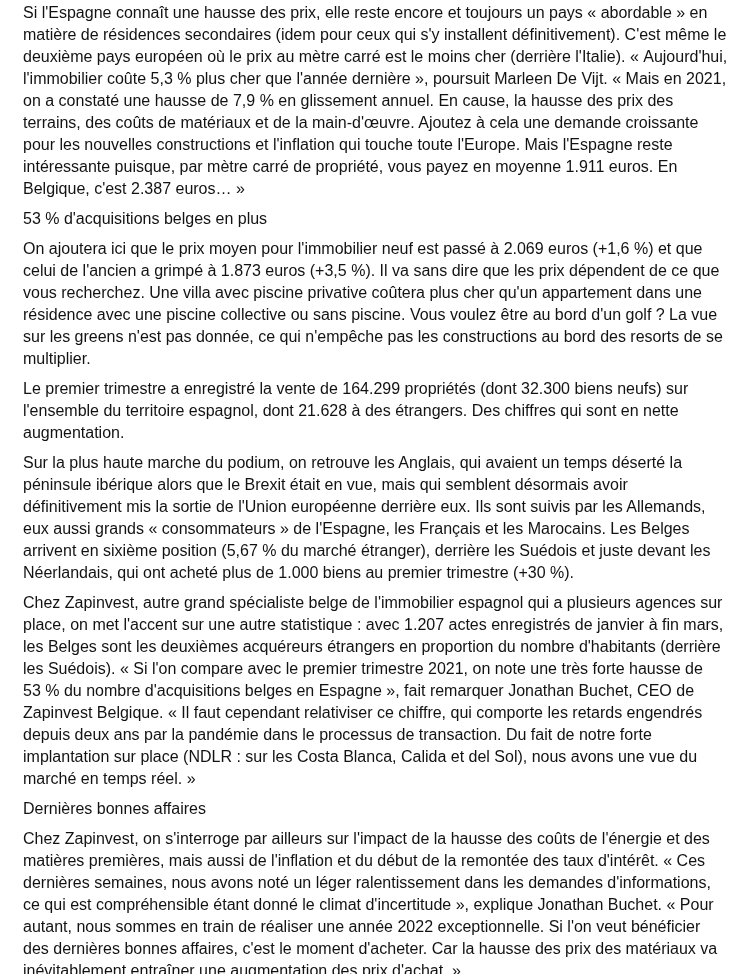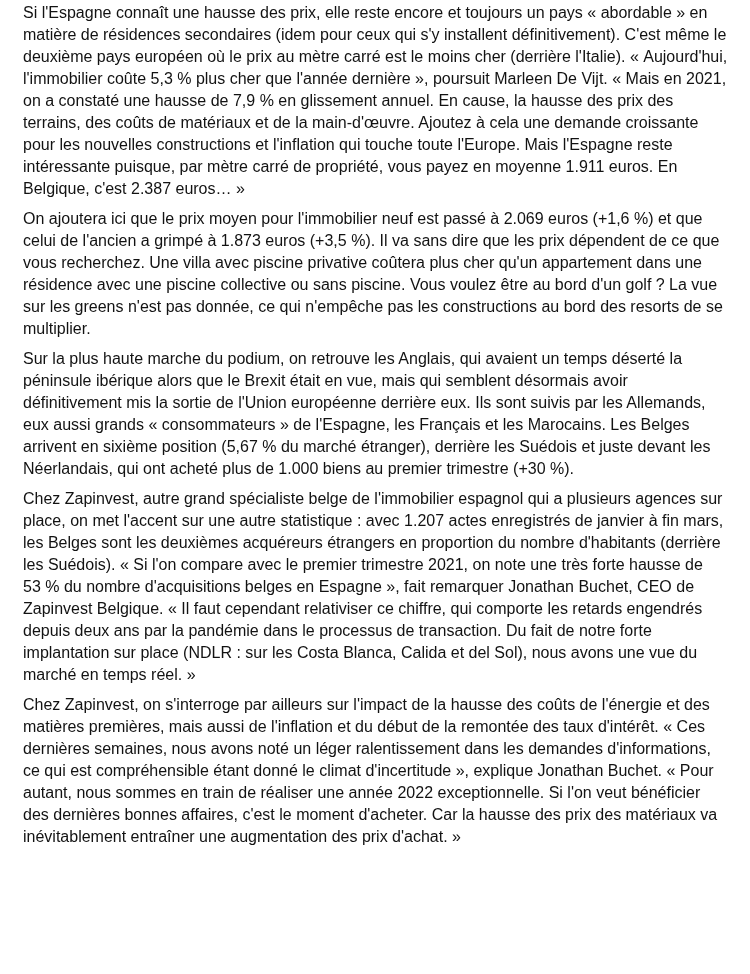--- a/index.html
+++ b/index.html
@@ -23,17 +23,20 @@
     line-height: 22px;
     font-weight: 400;
     text-align: left;
   }
 </style>
 </head>
 <body>
 
 <main class="article" id="article-body">
     <p>Si l'Espagne connaît une hausse des prix, elle reste encore et toujours un pays «&nbsp;abordable&nbsp;» en matière de résidences secondaires (idem pour ceux qui s'y installent définitivement). C'est même le deuxième pays européen où le prix au mètre carré est le moins cher (derrière l'Italie). «&nbsp;Aujourd'hui, l'immobilier coûte 5,3&nbsp;% plus cher que l'année dernière&nbsp;», poursuit Marleen De Vijt. «&nbsp;Mais en 2021, on a constaté une hausse de 7,9&nbsp;% en glissement annuel. En cause, la hausse des prix des terrains, des coûts de matériaux et de la main-d'œuvre. Ajoutez à cela une demande croissante pour les nouvelles constructions et l'inflation qui touche toute l'Europe. Mais l'Espagne reste intéressante puisque, par mètre carré de propriété, vous payez en moyenne 1.911 euros. En Belgique, c'est 2.387 euros…&nbsp;»</p>
+    <p>53&nbsp;% d'acquisitions belges en plus</p>
     <p>On ajoutera ici que le prix moyen pour l'immobilier neuf est passé à 2.069 euros (+1,6&nbsp;%) et que celui de l'ancien a grimpé à 1.873 euros (+3,5&nbsp;%). Il va sans dire que les prix dépendent de ce que vous recherchez. Une villa avec piscine privative coûtera plus cher qu'un appartement dans une résidence avec une piscine collective ou sans piscine. Vous voulez être au bord d'un golf&nbsp;? La vue sur les greens n'est pas donnée, ce qui n'empêche pas les constructions au bord des resorts de se multiplier.</p>
+    <p>Le premier trimestre a enregistré la vente de 164.299 propriétés (dont 32.300 biens neufs) sur l'ensemble du territoire espagnol, dont 21.628 à des étrangers. Des chiffres qui sont en nette augmentation.</p>
     <p>Sur la plus haute marche du podium, on retrouve les Anglais, qui avaient un temps déserté la péninsule ibérique alors que le Brexit était en vue, mais qui semblent désormais avoir définitivement mis la sortie de l'Union européenne derrière eux. Ils sont suivis par les Allemands, eux aussi grands «&nbsp;consommateurs&nbsp;» de l'Espagne, les Français et les Marocains. Les Belges arrivent en sixième position (5,67&nbsp;% du marché étranger), derrière les Suédois et juste devant les Néerlandais, qui ont acheté plus de 1.000 biens au premier trimestre (+30&nbsp;%).</p>
     <p>Chez Zapinvest, autre grand spécialiste belge de l'immobilier espagnol qui a plusieurs agences sur place, on met l'accent sur une autre statistique&nbsp;: avec 1.207 actes enregistrés de janvier à fin mars, les Belges sont les deuxièmes acquéreurs étrangers en proportion du nombre d'habitants (derrière les Suédois). «&nbsp;Si l'on compare avec le premier trimestre 2021, on note une très forte hausse de 53&nbsp;% du nombre d'acquisitions belges en Espagne&nbsp;», fait remarquer Jonathan Buchet, CEO de Zapinvest Belgique. «&nbsp;Il faut cependant relativiser ce chiffre, qui comporte les retards engendrés depuis deux ans par la pandémie dans le processus de transaction. Du fait de notre forte implantation sur place (NDLR&nbsp;: sur les Costa Blanca, Calida et del Sol), nous avons une vue du marché en temps réel.&nbsp;»</p>
+    <p>Dernières bonnes affaires</p>
     <p>Chez Zapinvest, on s'interroge par ailleurs sur l'impact de la hausse des coûts de l'énergie et des matières premières, mais aussi de l'inflation et du début de la remontée des taux d'intérêt. «&nbsp;Ces dernières semaines, nous avons noté un léger ralentissement dans les demandes d'informations, ce qui est compréhensible étant donné le climat d'incertitude&nbsp;», explique Jonathan Buchet. «&nbsp;Pour autant, nous sommes en train de réaliser une année 2022 exceptionnelle. Si l'on veut bénéficier des dernières bonnes affaires, c'est le moment d'acheter. Car la hausse des prix des matériaux va inévitablement entraîner une augmentation des prix d'achat.&nbsp;»</p>
   </main>
 
 </body></html>

